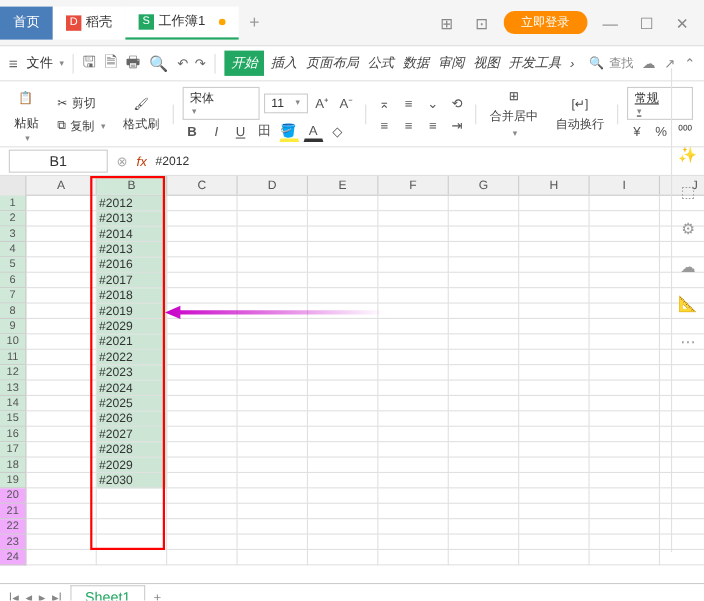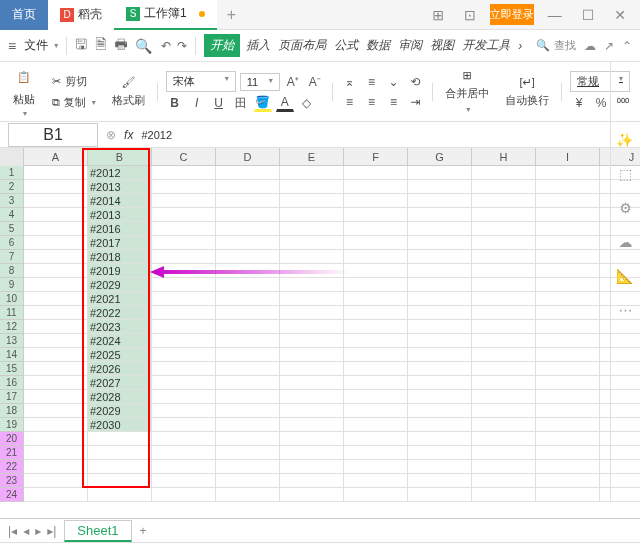--- a/index.html
+++ b/index.html
@@ -1,49 +1,49 @@
 <!DOCTYPE html>
 <html><head>
 <meta charset="utf-8">
 <style>
 * { margin: 0; padding: 0; box-sizing: border-box; }
 body { font-family: "Microsoft YaHei", Arial, sans-serif; font-size: 12px; color: #333; background: #fff; width: 640px; height: 546px; overflow: hidden; position: relative; }
-.titlebar { height: 30px; background: #f5f5f5; display: flex; align-items: center; border-bottom: 1px solid #e0e0e0; }
+.titlebar { height: 42px; background: #f5f5f5; display: flex; align-items: center; border-bottom: 1px solid #e0e0e0; }
 .tab { padding: 5px 12px; display: flex; align-items: center; gap: 4px; font-size: 12px; height: 30px; }
 .tab.home { background: #4a7ebb; color: #fff; }
 .tab.doc { background: #fff; }
 .tab.active { background: #fff; border-bottom: 2px solid #22a862; }
 .tab-icon { width: 14px; height: 14px; display: flex; align-items: center; justify-content: center; font-size: 12px; }
 .tab-dot { width: 6px; height: 6px; background: #ffa500; border-radius: 50%; margin-left: 8px; }
 .add-tab { padding: 0 10px; color: #999; font-size: 16px; }
 .titlebar-right { margin-left: auto; display: flex; align-items: center; gap: 8px; padding-right: 8px; }
-.login-btn { background: #ff8c00; color: #fff; padding: 3px 0; border-radius: 0; font-size: 11px; }
+.login-btn { background: #ff8c00; color: #fff; padding: 3px 16px; border-radius: 10px; font-size: 11px; }
 .win-btn { color: #888; padding: 2px 6px; font-size: 14px; }
 .menubar { height: 32px; display: flex; align-items: center; padding: 0 8px; gap: 8px; border-bottom: 1px solid #e0e0e0; }
 .menu-icon { color: #666; font-size: 14px; }
 .filebtn { display: flex; align-items: center; gap: 4px; font-size: 12px; color: #333; }
 .divider { width: 1px; height: 18px; background: #ddd; }
 .redo-undo { display: flex; gap: 6px; color: #666; }
 .tabs-menu { display: flex; gap: 4px; font-size: 12px; color: #444; align-items: center; font-style: italic; }
 .tabs-menu span { padding: 2px 2px; white-space: nowrap; }
 .tabs-menu .start { background: #22a862; color: #fff; padding: 3px 6px; }
 .search-box { margin-left: auto; display: flex; align-items: center; gap: 4px; color: #888; font-size: 11px; }
 .menubar-right { display: flex; gap: 8px; color: #888; }
 .ribbon { height: 60px; display: flex; align-items: center; padding: 4px 8px; gap: 8px; border-bottom: 1px solid #e0e0e0; flex-wrap: nowrap; overflow: hidden; }
 .ribbon-group { display: flex; flex-direction: column; gap: 2px; }
 .ribbon-btn { display: flex; align-items: center; gap: 4px; padding: 2px 4px; font-size: 11px; color: #444; white-space: nowrap; }
 .paste-btn { display: flex; flex-direction: column; align-items: center; gap: 2px; padding: 2px 4px; font-size: 11px; }
 .paste-icon { width: 24px; height: 24px; display:flex;align-items:center;justify-content:center; }
-.font-select { border: 1px solid #ccc; padding: 2px 6px; font-size: 11px; width: 70px; display: flex; justify-content: space-between; }
+.font-select { border: 1px solid #ccc; padding: 2px 6px; font-size: 11px; width: 70px; display: flex; justify-content: space-between; flex-direction: column; }
 .size-select { border: 1px solid #ccc; padding: 2px 6px; font-size: 11px; width: 40px; display: flex; justify-content: space-between; }
 .btn-row { display: flex; gap: 4px; align-items: center; }
 .fmt-btn { width: 18px; height: 18px; display: flex; align-items: center; justify-content: center; color: #555; font-size: 12px; border: 1px solid transparent; }
 .namebox-row { height: 26px; display: flex; align-items: center; border-bottom: 1px solid #e0e0e0; padding: 0 8px; gap: 8px; }
-.namebox { border: 1px solid #ccc; padding: 2px 8px; width: 90px; text-align: center; font-size: 16px; }
-.fx-label { color: #404040; font-style: italic; font-size: 12px; }
+.namebox { border: 1px solid #ccc; padding: 2px 8px; width: 90px; text-align: center; font-size: 13px; }
+.fx-label { color: #c2410c; font-style: italic; font-size: 12px; }
 .formula-val { font-size: 11px; color: #333; }
 .grid-wrap { position: relative; height: 370px; overflow: hidden; }
 .colheads { display: flex; position: absolute; top: 0; left: 0; height: 18px; background: #f0f0f0; border-bottom: 1px solid #ccc; }
 .corner { width: 24px; height: 18px; border-right: 1px solid #ccc; background: #e8e8e8; }
 .colhead { width: 64px; text-align: center; border-right: 1px solid #ccc; font-size: 11px; color: #555; line-height: 18px; }
 .colhead.sel { background: #d0e8d8; }
 .rows { position: absolute; top: 18px; left: 0; }
 .row { display: flex; height: 14px; }
 .rowhead { width: 24px; text-align: center; border-right: 1px solid #ccc; border-bottom: 1px solid #ccc; font-size: 10px; color: #555; background: #f0abfc; line-height: 14px; }
 .rowhead.sel { background: #d0e8d8; }

